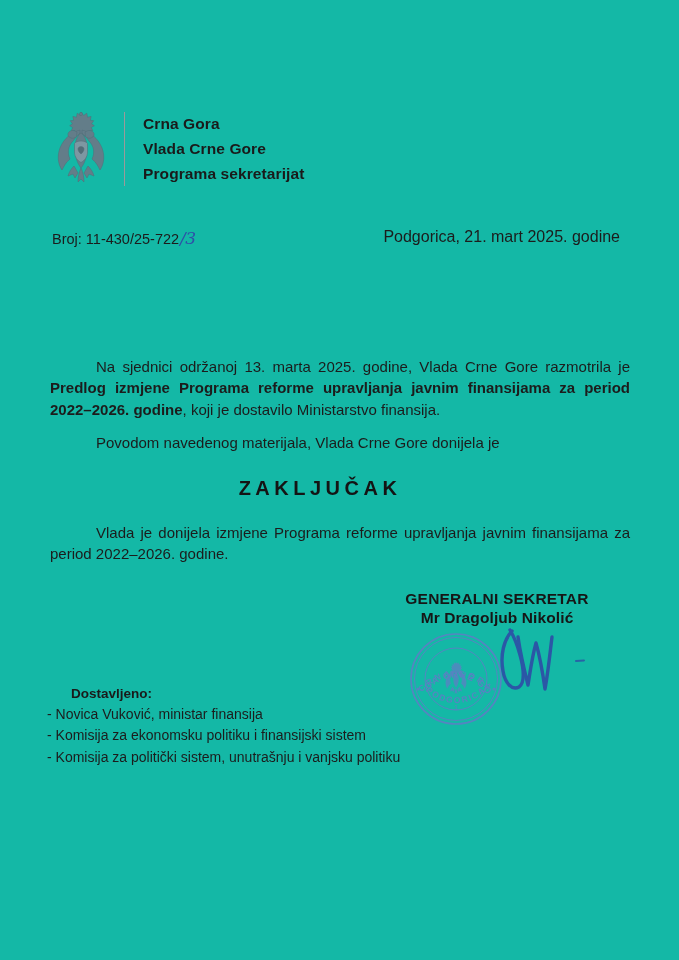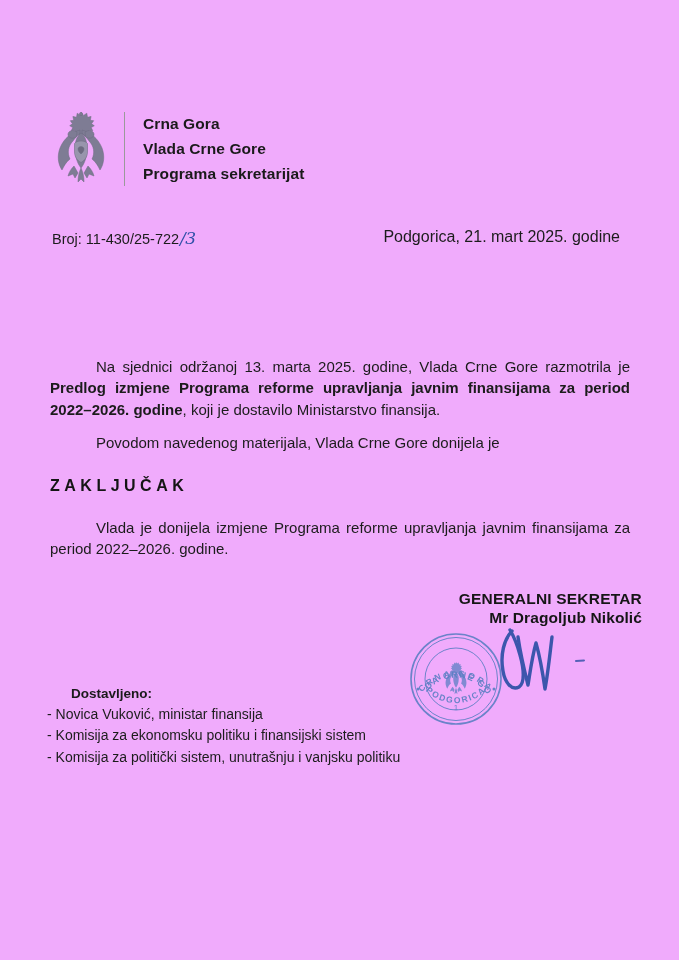--- a/index.html
+++ b/index.html
@@ -4,21 +4,21 @@
 <style>
   html, body {
     margin: 0;
     padding: 0;
     background: #ffffff;
   }
   .page {
     position: relative;
     width: 679px;
     height: 960px;
-    background: #f0abfc;
+    background: #14b8a6;
     overflow: hidden;
     font-family: "Liberation Sans", sans-serif;
     color: #1c1c1c;
     -webkit-font-smoothing: antialiased;
   }
 
   
   .letterhead {
     position: absolute;
     left: 52px;
@@ -99,35 +99,35 @@
     line-height: 1.42;
     text-align: justify;
     text-indent: 46px;
     margin: 12px 0 2px 0;
     color: #1c1c1c;
   }
   .para b { font-weight: bold; }
 
   .doc-title {
     margin: 24px 0 22px 0;
-    text-align: left;
-    font-size: 16px;
+    text-align: center;
+    font-size: 20px;
     font-weight: bold;
     letter-spacing: 4.5px;
     padding-right: 40px;
     color: #141414;
   }
 
   
   .signature {
     position: absolute;
     left: 352px;
     top: 589px;
     width: 290px;
-    text-align: right;
+    text-align: center;
   }
   .sig-title {
     font-size: 15.5px;
     font-weight: bold;
     letter-spacing: 0.2px;
     line-height: 1.25;
     color: #161616;
   }
   .sig-name {
     font-size: 15.5px;

